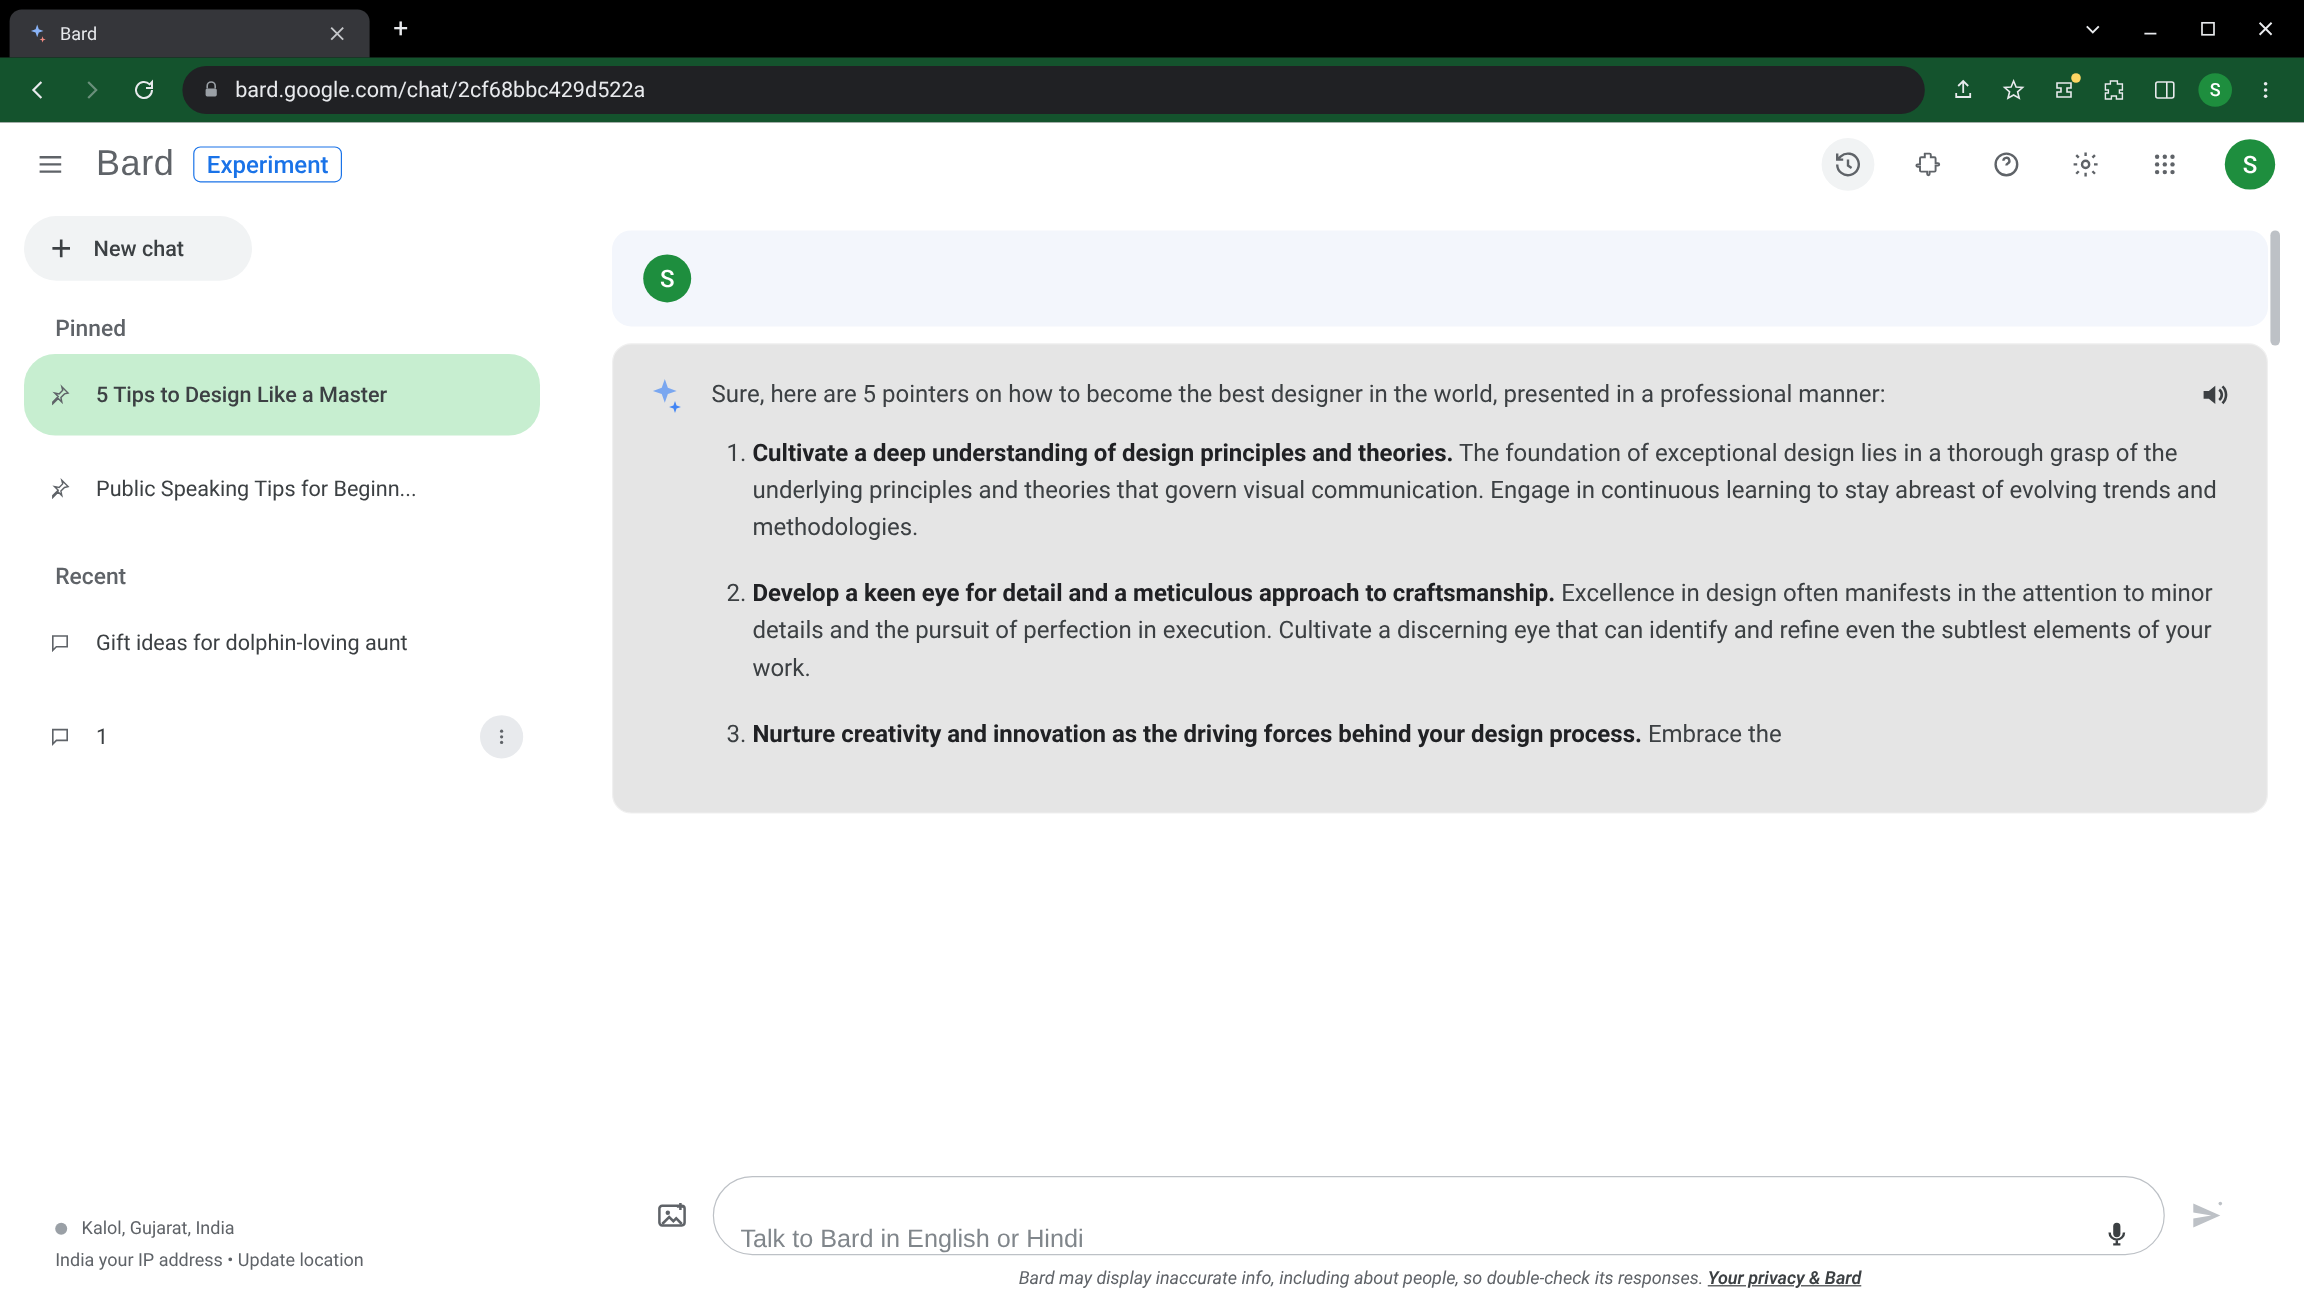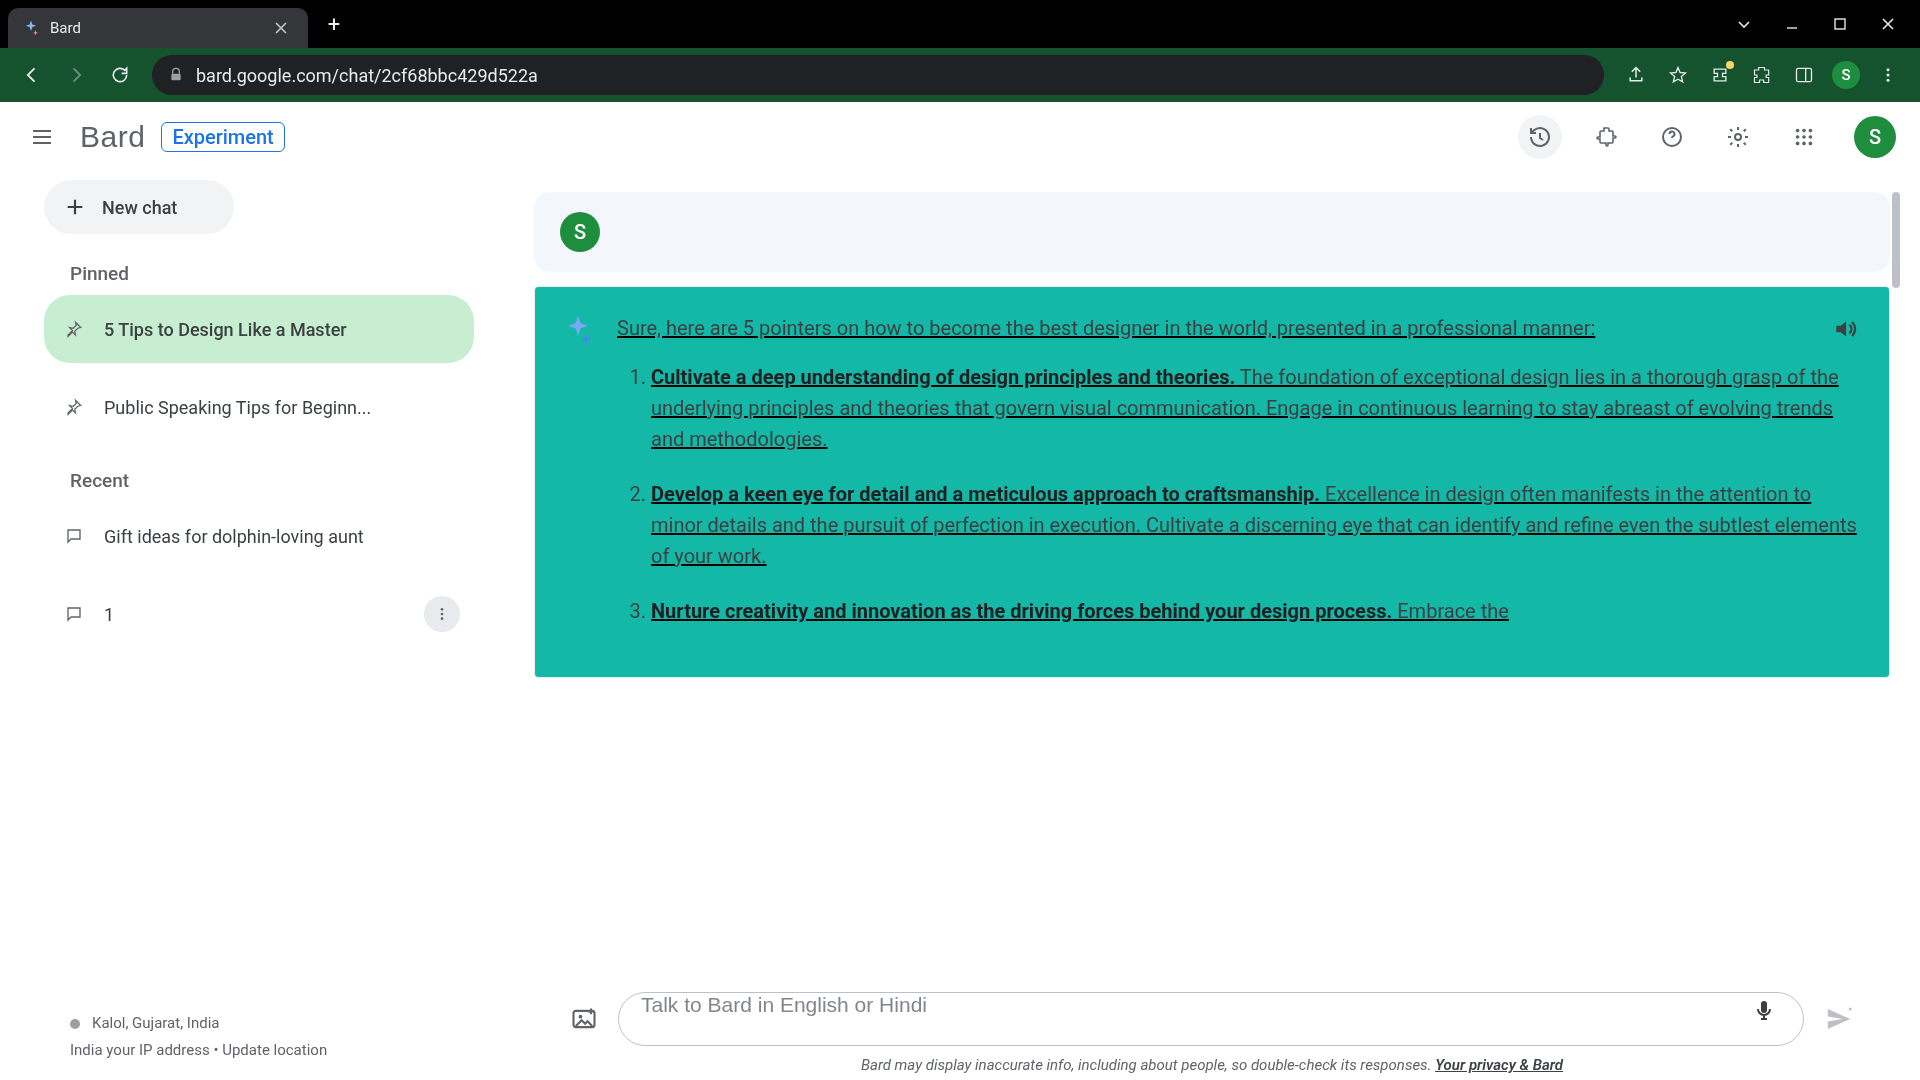--- a/index.html
+++ b/index.html
@@ -36,21 +36,21 @@
   .experiment-badge { border: 1px solid #1a73e8; color: #1a73e8; font-size: 20px; padding: 2px 10px; border-radius: 6px; font-weight: 500; }
   .header-spacer { flex: 1; }
   .hdr-icon { width: 44px; height: 44px; display: inline-flex; align-items: center; justify-content: center; border-radius: 50%; cursor: pointer; color: #5f6368; margin-left: 6px; }
   .hdr-icon.active { background: #f1f3f4; }
   .avatar-app { width: 42px; height: 42px; border-radius: 50%; background: #1e8e3e; color: #fff; display: inline-flex; align-items: center; justify-content: center; font-size: 20px; font-weight: 500; margin-left: 12px; }
   .cursor-arrow { position: absolute; top: 200px; left: 1530px; width: 14px; height: 20px; pointer-events: none; }
 
   .app-body { flex: 1; display: flex; overflow: hidden; }
 
   
-  .sidebar { width: 470px; padding: 8px 20px 16px 20px; display: flex; flex-direction: column; gap: 10px; font-size: 18px; color: #3c4043; margin-left: 24px; }
+  .sidebar { width: 470px; padding: 8px 20px 16px 20px; display: flex; flex-direction: column; gap: 10px; font-size: 18px; color: #3c4043; }
   .new-chat { display: flex; align-items: center; gap: 16px; background: #f1f3f4; border-radius: 28px; padding: 0 20px; height: 54px; width: 190px; cursor: pointer; font-weight: 500; color: #3c4043; }
   .section-label { font-size: 19px; color: #5f6368; margin-top: 18px; padding-left: 26px; font-weight: 500; }
   .conv-item { display: flex; align-items: center; gap: 18px; height: 68px; padding: 0 14px 0 18px; border-radius: 26px; cursor: pointer; color: #3c4043; }
   .conv-item.selected { background: #c7eed0; font-weight: 500; }
   .conv-item .conv-icon { width: 24px; display: inline-flex; justify-content: center; color: #5f6368; }
   .conv-item .conv-label { flex: 1; white-space: nowrap; overflow: hidden; text-overflow: ellipsis; }
   .conv-item .more-btn { width: 36px; height: 36px; border-radius: 50%; display: none; align-items: center; justify-content: center; background: #e8eaed; }
   .conv-item.show-more .more-btn { display: inline-flex; }
   .sidebar-footer { margin-top: auto; padding-left: 26px; font-size: 15px; color: #5f6368; line-height: 1.8; }
   .sidebar-footer .loc-row { display: flex; align-items: center; gap: 12px; }
@@ -59,36 +59,36 @@
 
   
   .main { flex: 1; display: flex; flex-direction: column; overflow: hidden; padding: 0 20px 0 0; }
   .conversation-wrap { flex: 1; overflow: hidden; position: relative; }
   .conversation-inner { position: absolute; top: 20px; left: 40px; right: 10px; bottom: 0; }
 
   .user-msg { background: #f3f6fc; border-radius: 16px; padding: 20px 26px; display: flex; gap: 22px; align-items: flex-start; }
   .user-avatar { width: 40px; height: 40px; border-radius: 50%; background: #1e8e3e; color: #fff; display: inline-flex; align-items: center; justify-content: center; font-size: 20px; font-weight: 500; flex-shrink: 0; }
   .user-text { font-size: 20px; color: #3c4043; line-height: 1.5; padding-top: 6px; }
 
-  .bot-msg { background: #14b8a6; border: 1px solid #f0f0f0; border-radius: 4px; margin-top: 14px; padding: 26px 26px 26px 26px; display: flex; gap: 22px; align-items: flex-start; position: relative; text-decoration: underline; }
+  .bot-msg { background: #e5e5e5; border: 1px solid #f0f0f0; border-radius: 16px; margin-top: 14px; padding: 26px 26px 26px 26px; display: flex; gap: 22px; align-items: flex-start; position: relative; }
   .bot-avatar { width: 34px; height: 34px; flex-shrink: 0; }
   .bot-text { font-size: 20px; color: #3c4043; line-height: 1.55; }
   .bot-text ol { padding-left: 34px; margin-top: 18px; }
   .bot-text li { margin-bottom: 24px; }
   .bot-text li strong { color: #202124; font-weight: 700; }
   .speak-btn { position: absolute; top: 22px; right: 24px; width: 40px; height: 40px; display: inline-flex; align-items: center; justify-content: center; cursor: pointer; color: #3c4043; }
 
   
   .scrollbar { position: absolute; top: 20px; right: 0; width: 8px; height: 96px; background: #bdc1c6; border-radius: 5px; }
 
   
   .composer-area { padding: 12px 40px 6px 70px; }
   .composer { display: flex; align-items: center; gap: 14px; }
   .img-btn { width: 40px; height: 40px; display: inline-flex; align-items: center; justify-content: center; cursor: pointer; color: #5f6368; }
-  .input-wrap { flex: 1; height: 54px; border: 1px solid #bdc1c6; border-radius: 34px; display: flex; align-items: flex-start; padding: 0 22px; gap: 14px; }
+  .input-wrap { flex: 1; height: 66px; border: 1px solid #bdc1c6; border-radius: 34px; display: flex; align-items: flex-end; padding: 0 22px; gap: 14px; }
   .input-wrap input { flex: 1; border: none; outline: none; font-size: 21px; color: #3c4043; background: transparent; }
   .input-wrap input::placeholder { color: #80868b; }
   .mic-btn { width: 34px; height: 34px; display: inline-flex; align-items: center; justify-content: center; cursor: pointer; color: #3c4043; }
   .send-btn { width: 42px; height: 42px; display: inline-flex; align-items: center; justify-content: center; cursor: pointer; color: #bdc1c6; }
   .disclaimer { text-align: center; font-size: 15px; color: #5f6368; margin-top: 10px; font-style: italic; }
   .disclaimer a { color: #3c4043; font-weight: 600; text-decoration: underline; }
 
   svg { display: block; }
 </style>
 </head>

